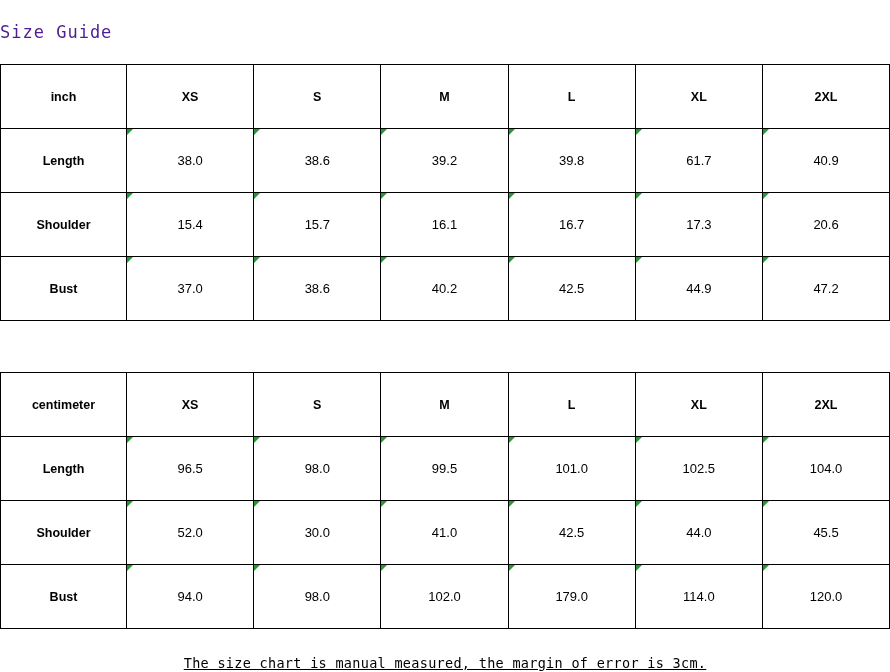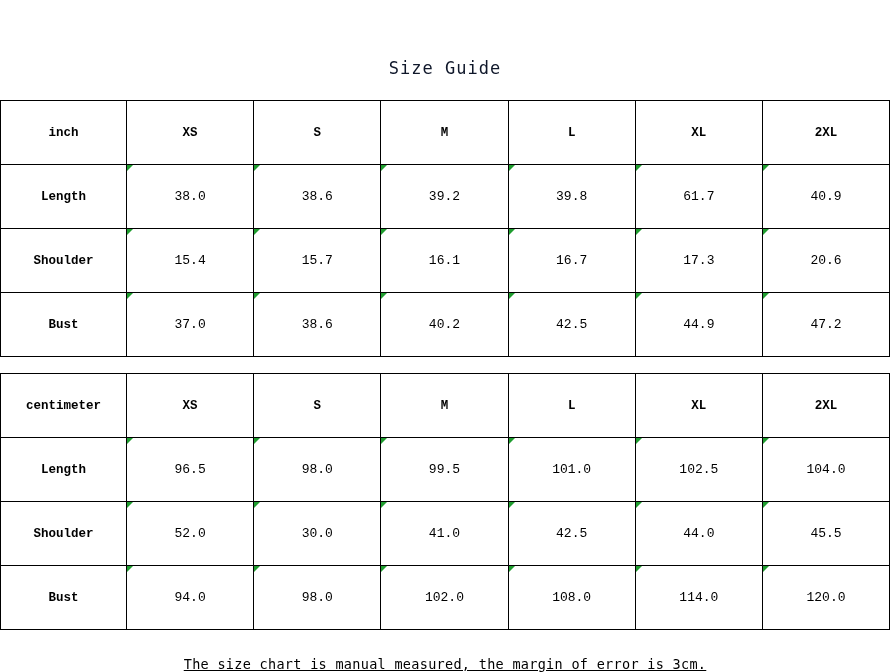--- a/index.html
+++ b/index.html
@@ -20,30 +20,28 @@
     height: 672px;
     box-sizing: border-box;
     display: flex;
     flex-direction: column;
     background: #ffffff;
   }
   .title {
     font-family: "DejaVu Sans Mono", monospace;
     font-size: 17px;
     letter-spacing: 1px;
-    text-align: center;
+    text-align: left;
     padding-top: 22px;
     padding-bottom: 18px;
-    color: #0f172a;
+    color: #4c1d95;
     font-weight: 400;
-    margin-top: 36px;
   }
   .table-wrap {
     padding: 4px 0px;
-    font-family: Liberation Mono, monospace;
   }
   table.size-table {
     border-collapse: collapse;
     width: 890px;
     table-layout: fixed;
   }
   table.size-table td {
     border: 1px solid #000000;
     height: 61px;
     text-align: center;
@@ -183,21 +181,21 @@
           <td class="value mark">41.0</td>
           <td class="value mark">42.5</td>
           <td class="value mark">44.0</td>
           <td class="value mark">45.5</td>
         </tr>
         <tr>
           <td>Bust</td>
           <td class="value mark">94.0</td>
           <td class="value mark">98.0</td>
           <td class="value mark">102.0</td>
-          <td class="value mark">108.0</td>
+          <td class="value mark">179.0</td>
           <td class="value mark">114.0</td>
           <td class="value mark">120.0</td>
         </tr>
       </tbody>
     </table>
   </div>
 
   <div class="footnote">The size chart is manual measured, the margin of error is 3cm.</div>
 
 </div>

